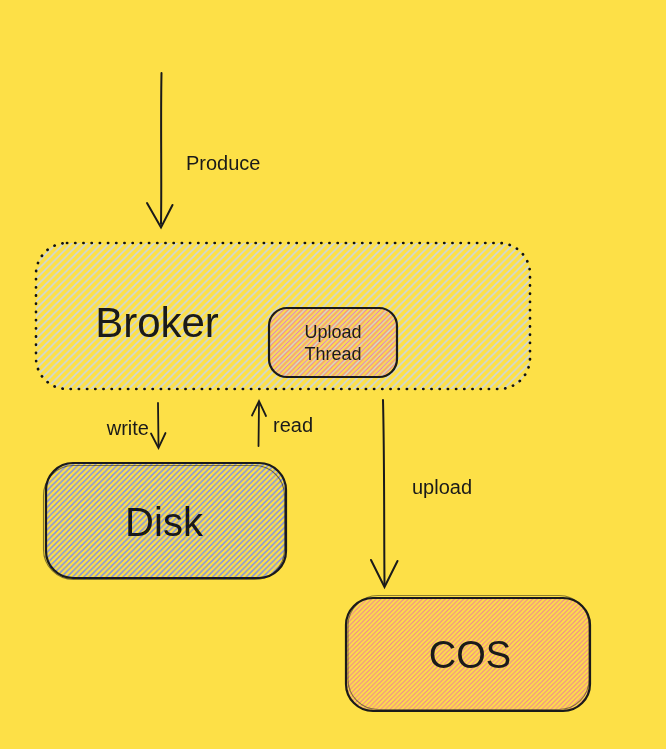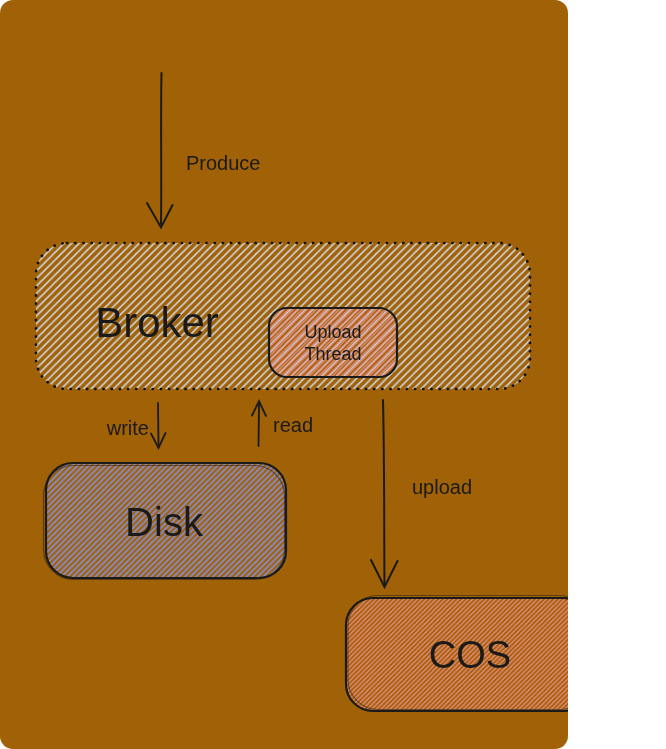--- a/index.html
+++ b/index.html
@@ -1,23 +1,22 @@
 <!DOCTYPE html>
 <html><head>
 <meta charset="utf-8">
 <style>
   html, body { margin: 0; padding: 0; background: #ffffff; }
   .canvas {
     position: relative;
-    width: 568px;
+    width: 666px;
     height: 749px;
-    background: #a16207;
+    background: #fde047;
     overflow: hidden;
     font-family: "Liberation Sans", sans-serif;
-    border-radius: 13px;
   }
   svg { position: absolute; top: 0; left: 0; }
   text {
     font-family: "Liberation Sans", sans-serif;
     fill: #1a1a1a;
   }
   .node-title   { font-size: 42px; }
   .node-title-m { font-size: 40px; }
   .node-title-s { font-size: 38px; }
   .inner-title  { font-size: 18px; }

